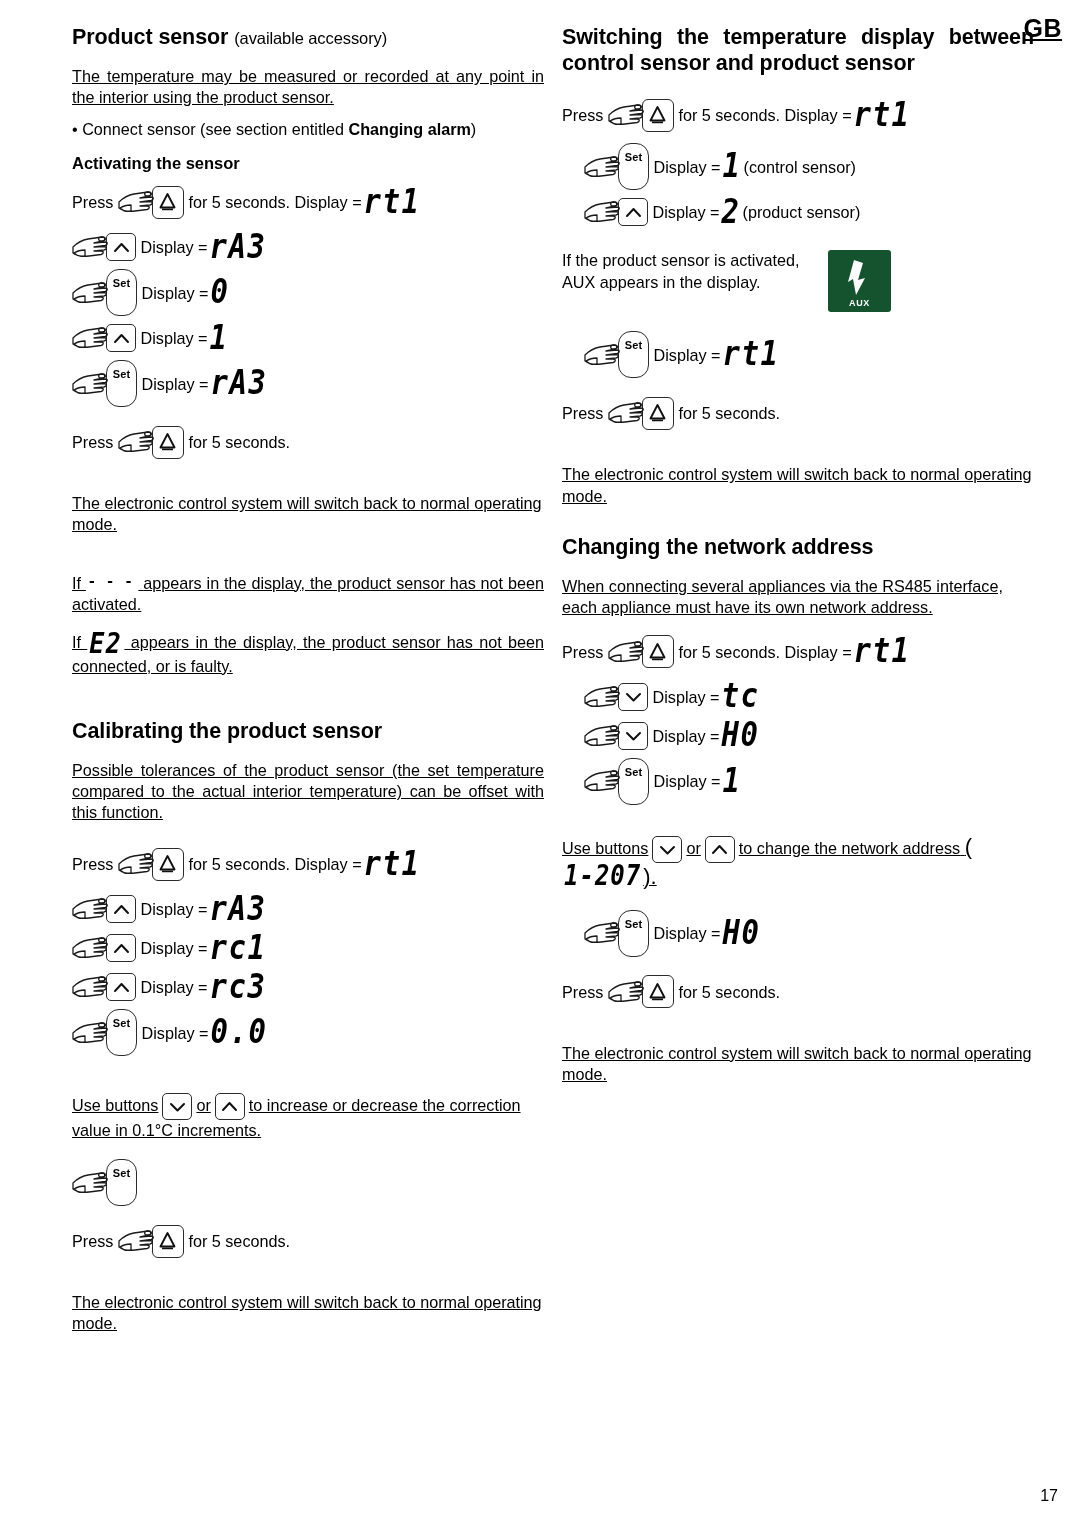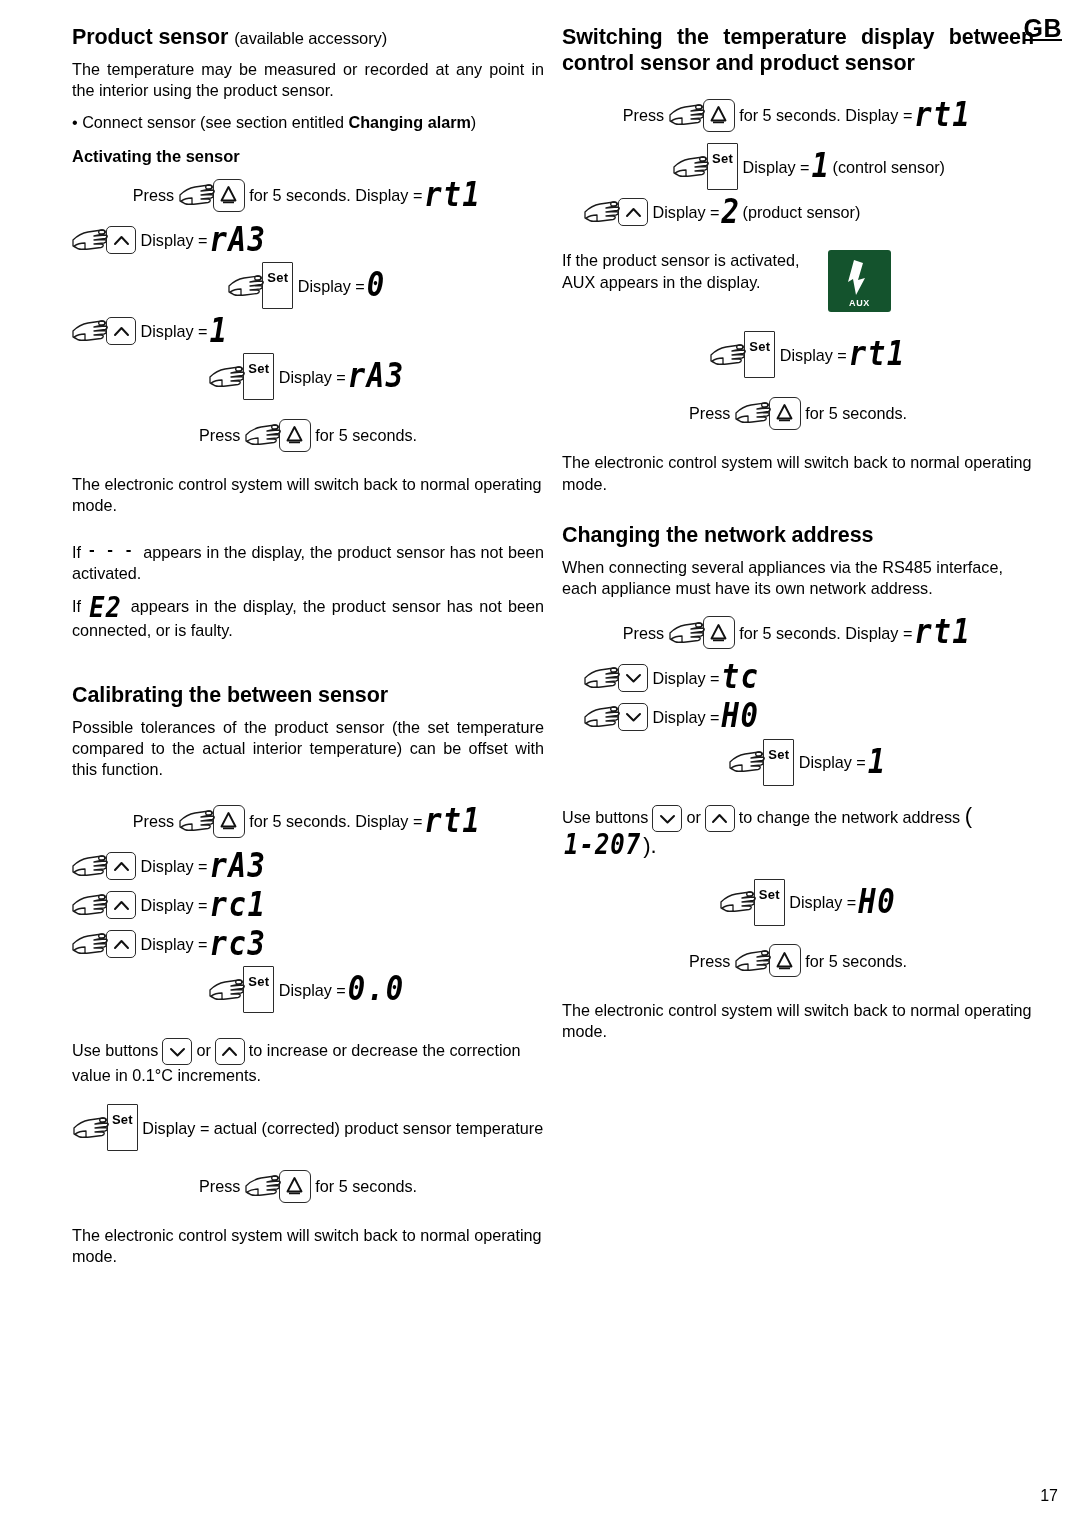--- a/index.html
+++ b/index.html
@@ -57,22 +57,23 @@
     font-weight: normal;
   }
   h2.subsect {
     font-size: 16.5px;
     font-weight: bold;
     margin: 0 0 6px 0;
   }
   p.body {
     font-size: 16.2px;
     line-height: 1.30;
-    margin: 4px 0 11px 0;
+    margin: 16px 0 11px 0;
     text-align: justify;
+    text-decoration: underline;
   }
   p.body.nojust { text-align: left; }
   p.bullet {
     font-size: 16.2px;
     line-height: 1.30;
     margin: 0 0 14px 0;
     padding-left: 16px;
     text-indent: -16px;
   }
   .gap-s { height: 7px; }
@@ -82,21 +83,21 @@
   
   .step {
     display: flex;
     align-items: center;
     margin: 0 0 5px 0;
     font-size: 16.2px;
     line-height: 1.25;
     min-height: 34px;
   }
   .step .txt { white-space: nowrap; }
-  .step-tall { min-height: 46px; justify-content: center; }
+  .step-tall { min-height: 46px; }
 
   
   .press {
     display: inline-flex;
     align-items: center;
     position: relative;
     flex: none;
   }
   .hand {
     width: 40px;
@@ -123,22 +124,22 @@
     border-radius: 5px;
   }
   .btn-bell {
     width: 32px;
     height: 33px;
     border-radius: 6px;
   }
   .btn-set {
     width: 31px;
     height: 47px;
-    border-radius: 1px;
-    font-size: 13px;
+    border-radius: 13px;
+    font-size: 11px;
     font-weight: bold;
     letter-spacing: 0.2px;
     align-items: flex-start;
     padding-top: 7px;
   }
   .btn-plain {
     width: 30px;
     height: 27px;
     border-radius: 5px;
     margin: 0 4px;
@@ -340,21 +341,21 @@
     <div class="gap-s"></div>
     <p class="body nojust">The electronic control system will switch back to normal operating mode.</p>
 
     <div class="gap-s"></div>
     <p class="body"><span>If</span> <span class="dashes">- - -</span> <span>appears in the display, the product sensor has not been activated.</span></p>
 
     <p class="body"><span>If</span> <span class="seg seg-inline">E2</span> <span>appears in the display, the product sensor has not been connected, or is faulty.</span></p>
 
     <div class="gap-l"></div>
 
-    <h1 class="sect">Calibrating the between sensor</h1>
+    <h1 class="sect">Calibrating the product sensor</h1>
     <p class="body">Possible tolerances of the product sensor (the set temperature compared to the actual interior temperature) can be offset with this function.</p>
 
     <div class="gap-s"></div>
 
     <div class="step step-tall">
       <span class="txt">Press</span>&nbsp;
       <span class="press">
         <span class="hand">
             <svg width="40" height="26" viewBox="0 0 40 26">
               <path d="M2 19 C5 22 9 23 13 22 L13 16 C9 16 5 17 2 19 Z M1 13 C5 9 10 6 16 5 L30 3 C33 3 34 6 31 7 L22 9 L33 8 C36 8 36 11 33 11.5 L22 13 L32 12.5 C35 12.5 35 15.5 32 16 L22 17 L29 17 C32 17 32 20 29 20.5 L17 22 C11 23 5 22 1 19 Z" fill="none" stroke="#1a1a1a" stroke-width="1.3" stroke-linejoin="round"></path>
@@ -457,21 +458,20 @@
     <div class="step step-tall">
       <span class="press">
         <span class="hand">
             <svg width="40" height="26" viewBox="0 0 40 26">
               <path d="M2 19 C5 22 9 23 13 22 L13 16 C9 16 5 17 2 19 Z M1 13 C5 9 10 6 16 5 L30 3 C33 3 34 6 31 7 L22 9 L33 8 C36 8 36 11 33 11.5 L22 13 L32 12.5 C35 12.5 35 15.5 32 16 L22 17 L29 17 C32 17 32 20 29 20.5 L17 22 C11 23 5 22 1 19 Z" fill="none" stroke="#1a1a1a" stroke-width="1.3" stroke-linejoin="round"></path>
               <ellipse cx="30" cy="5" rx="3.4" ry="2.2" fill="none" stroke="#1a1a1a" stroke-width="1.2"></ellipse>
             </svg>
           </span>
         <span class="btn btn-set">Set</span>
       </span>&nbsp;
-      <span class="txt">Display = actual (corrected) product sensor temperature</span>
     </div>
 
     <div class="gap-s"></div>
 
     <div class="step step-tall">
       <span class="txt">Press</span>&nbsp;
       <span class="press">
         <span class="hand">
             <svg width="40" height="26" viewBox="0 0 40 26">
               <path d="M2 19 C5 22 9 23 13 22 L13 16 C9 16 5 17 2 19 Z M1 13 C5 9 10 6 16 5 L30 3 C33 3 34 6 31 7 L22 9 L33 8 C36 8 36 11 33 11.5 L22 13 L32 12.5 C35 12.5 35 15.5 32 16 L22 17 L29 17 C32 17 32 20 29 20.5 L17 22 C11 23 5 22 1 19 Z" fill="none" stroke="#1a1a1a" stroke-width="1.3" stroke-linejoin="round"></path>

